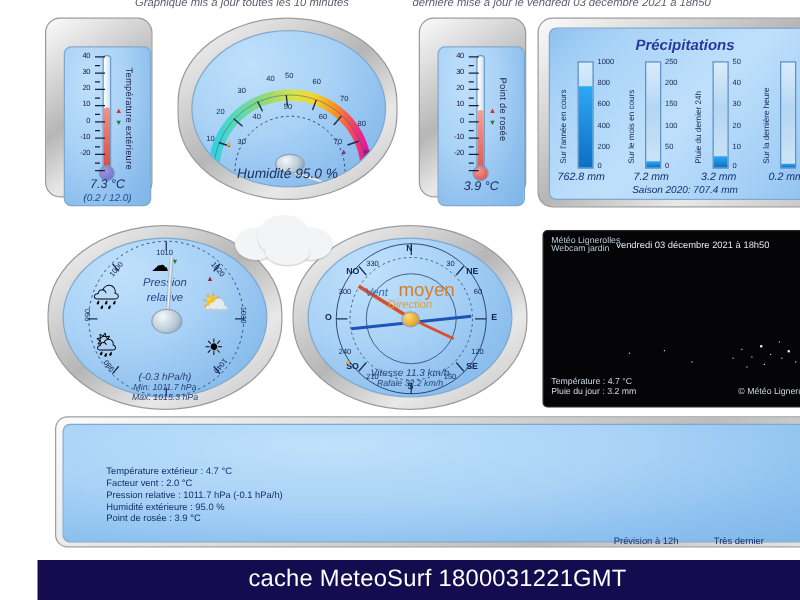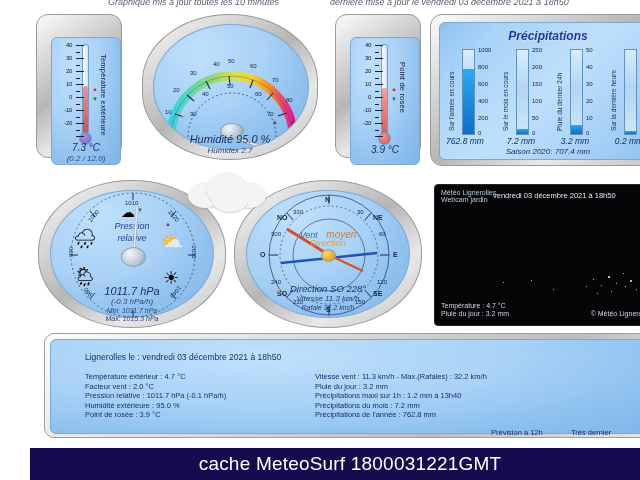--- a/index.html
+++ b/index.html
@@ -270,21 +270,20 @@
       <div class="scale-num" style="left:113px;top:86px;">70</div>
 
       <div class="mini-arrow" style="left:26px;top:88px;color:#e8a93c;">▲</div>
       <div class="mini-arrow" style="left:118px;top:94px;color:#8d2b7a;">▲</div>
 
       <div class="needle" style="left:76px;top:52px;width:3px;height:60px;transform:rotate(108deg);"></div>
       <div class="hub" style="left:66px;top:98px;width:24px;height:16px;"></div>
     </div>
 
     <div class="dial-readout" style="top:118px;">Humidité 95.0 %</div>
-    <div class="dial-readout dial-sub" style="top:130px;">Humidex 2.7</div>
   </div>
 
   <div class="bezel bezel-rect" style="left:305px;top:14px;width:86px;height:144px;">
     <div class="face thermo-face">
       <div class="th-tube" style="left:30px;top:6px;height:92px;"></div>
       <div class="th-fill" style="left:31px;top:50px;height:50px;background:linear-gradient(to bottom,#f3a29b,#e0554f);"></div>
       <div class="th-bulb" style="left:27px;top:94px;background:radial-gradient(circle at 35% 30%,#f09a93,#d9473f);"></div>
 
       <div class="th-ticks" style="left:24px;top:7px;width:8px;height:92px;">
         <i style="top:0px;width:8px;"></i>
@@ -420,21 +419,20 @@
       <div style="position:absolute;left:0;top:30px;width:100%;text-align:center;font-size:9px;font-style:italic;color:#2b3f8c;line-height:11px;">Pression</div>
       <div style="position:absolute;left:0;top:42px;width:100%;text-align:center;font-size:9px;font-style:italic;color:#2b3f8c;line-height:11px;">relative</div>
 
       <div class="mini-arrow" style="left:86px;top:16px;color:#1c7a3a;">▼</div>
       <div class="mini-arrow" style="left:114px;top:30px;color:#a0203a;">▲</div>
 
       <div class="needle" style="left:81px;top:14px;width:3px;height:54px;transform:rotate(4deg);"></div>
       <div class="hub" style="left:70px;top:56px;width:25px;height:20px;"></div>
     </div>
 
-    <div class="dial-readout" style="top:104px;">1011.7 hPa</div>
     <div class="dial-readout dial-sub" style="top:115px;">(-0.3 hPa/h)</div>
     <div class="dial-readout dial-sub2" style="top:124px;">Min: 1011.7 hPa</div>
     <div class="dial-readout dial-sub2" style="top:132px;">Max: 1015.3 hPa</div>
   </div>
 
   <div class="bezel" style="left:204px;top:180px;width:188px;height:148px;border-radius:50%/48%;">
     <div class="face dial-face" style="left:11px;top:9px;width:164px;height:128px;border-radius:50%;overflow:hidden;">
 
       <svg width="164" height="128" style="position:absolute;left:0;top:0;">
         <circle cx="82" cy="64" r="60" fill="none" stroke="#1f3568" stroke-width="0.7"></circle>
@@ -470,30 +468,29 @@
       <div class="scale-num" style="left:110px;top:18px;">30</div>
       <div class="scale-num" style="left:132px;top:40px;">60</div>
       <div class="scale-num" style="left:130px;top:88px;">120</div>
       <div class="scale-num" style="left:108px;top:108px;">150</div>
       <div class="scale-num" style="left:46px;top:108px;">210</div>
       <div class="scale-num" style="left:24px;top:88px;">240</div>
       <div class="scale-num" style="left:24px;top:40px;">300</div>
 
       <div style="position:absolute;left:0;top:36px;width:100%;text-align:center;line-height:11px;">
         <span style="font-size:9px;font-style:italic;color:#2b6fbf;">Vent</span>
-        <span style="font-size:10px;font-style:italic;color:#d4802a;margin-left:4px;">moyen</span>
+        <span style="font-size:15px;color:#d4802a;margin-left:4px;">moyen</span>
       </div>
       <div style="position:absolute;left:0;top:47px;width:100%;text-align:center;font-size:9px;font-style:italic;color:#e0a12e;line-height:11px;">Direction</div>
 
       <div class="mini-arrow" style="left:28px;top:96px;color:#e8a93c;">▲</div>
 
       <div class="hub" style="left:74px;top:58px;width:15px;height:13px;background:radial-gradient(circle at 35% 30%,#ffd978,#e2a426 70%,#c08214 100%);"></div>
     </div>
 
-    <div class="dial-readout" style="top:102px;font-size:9.5px;">Direction SO  228°</div>
     <div class="dial-readout dial-sub" style="top:112px;">Vitesse 11.3 km/h</div>
     <div class="dial-readout dial-sub2" style="top:121px;">Rafale   32.2 km/h</div>
   </div>
 
   <div class="cam" style="left:404px;top:184px;width:226px;height:142px;">
     <div class="cam-txt cam-b" style="left:6px;top:4px;">Météo Lignerolles</div>
     <div class="cam-txt cam-b" style="left:6px;top:11px;">Webcam jardin</div>
     <div class="cam-txt cam-date" style="left:58px;top:7px;">vendredi 03 décembre 2021 à 18h50</div>
 
     <div>
@@ -527,37 +524,29 @@
     <i style="left:34px;top:22px;width:36px;height:22px;"></i>
   </div>
   <div class="cloud" style="left:486px;top:384px;width:92px;height:42px;">
     <i style="left:8px;top:16px;width:32px;height:24px;"></i>
     <i style="left:26px;top:4px;width:42px;height:32px;"></i>
     <i style="left:52px;top:16px;width:32px;height:24px;"></i>
   </div>
 
   <div class="sumwrap">
     <div class="sumface">
-      <div class="sum-head">Lignerolles le : vendredi 03 décembre 2021 à 18h50</div>
 
       <div class="sum-col sum-left">
         <div>Température extérieur : 4.7 °C</div>
         <div>Facteur vent : 2.0 °C</div>
         <div>Pression relative : 1011.7 hPa (-0.1 hPa/h)</div>
         <div>Humidité extérieure : 95.0 %</div>
         <div>Point de rosée : 3.9 °C</div>
       </div>
 
-      <div class="sum-col sum-right">
-        <div>Vitesse vent : 11.3 km/h - Max.(Rafales) : 32.2 km/h</div>
-        <div>Pluie du jour : 3.2 mm</div>
-        <div>Précipitations maxi sur 1h : 1.2 mm à 13h40</div>
-        <div>Précipitations du mois : 7.2 mm</div>
-        <div>Précipitations de l'année : 762.8 mm</div>
-      </div>
 
       <div class="forecast-label">Prévision à 12h</div>
       <div class="forecast-val">Très dernier</div>
     </div>
   </div>
 
   <div class="footer">
     <span>cache MeteoSurf 1800031221GMT</span>
   </div>
 

